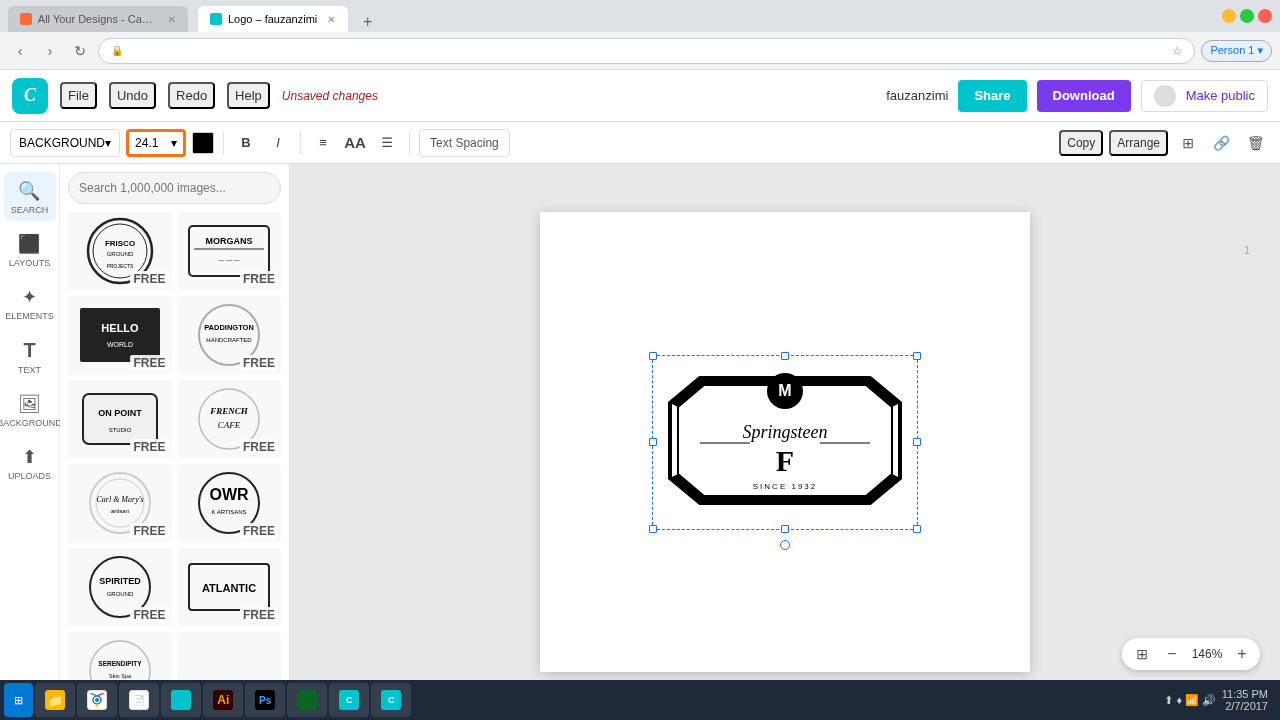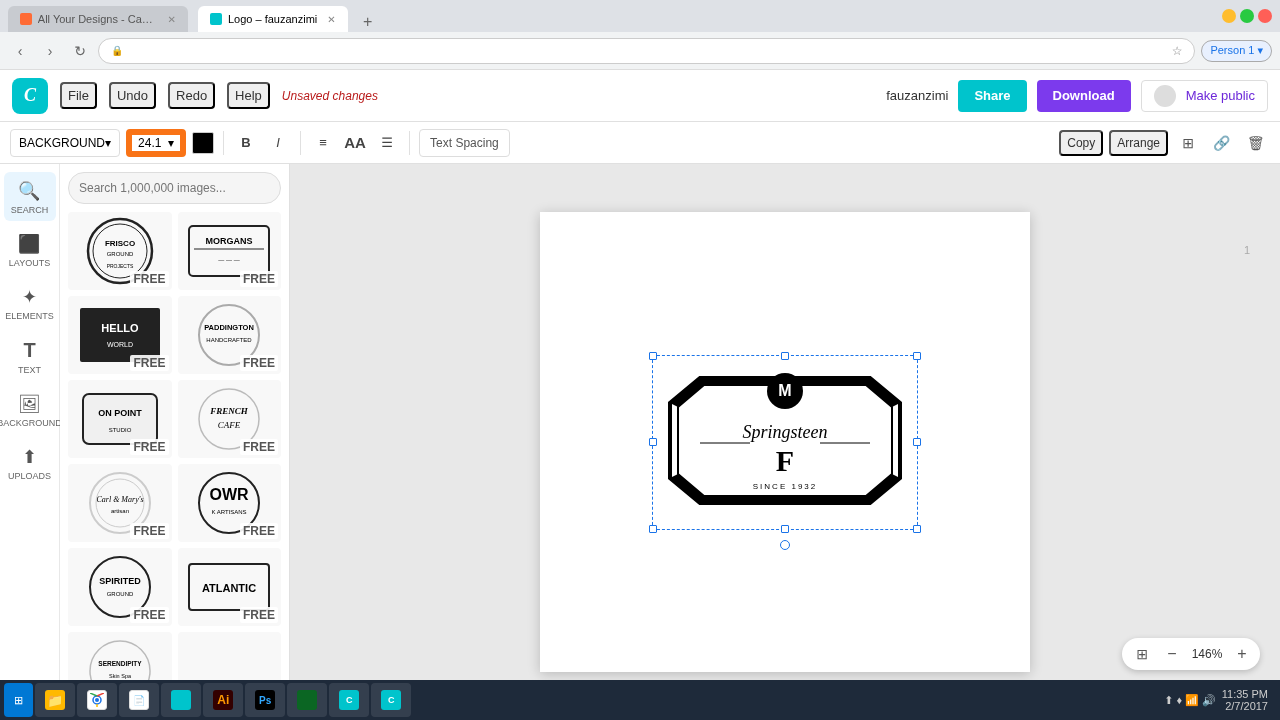--- a/index.html
+++ b/index.html
@@ -188,21 +188,21 @@
       border-radius: 4px;
       font-size: 12px;
       background: #fff;
       min-width: 110px;
       cursor: pointer;
       display: flex; align-items: center; justify-content: space-between;
     }
     .font-size-selector {
       height: 28px;
       padding: 0 6px;
-      border: 6px solid #f97316;
+      border: 3px solid #f97316;
       border-radius: 4px;
       font-size: 12px;
       background: #fff;
       width: 60px;
       cursor: pointer;
       display: flex; align-items: center; justify-content: space-between;
     }
     .color-swatch {
       width: 22px; height: 22px;
       background: #000;

